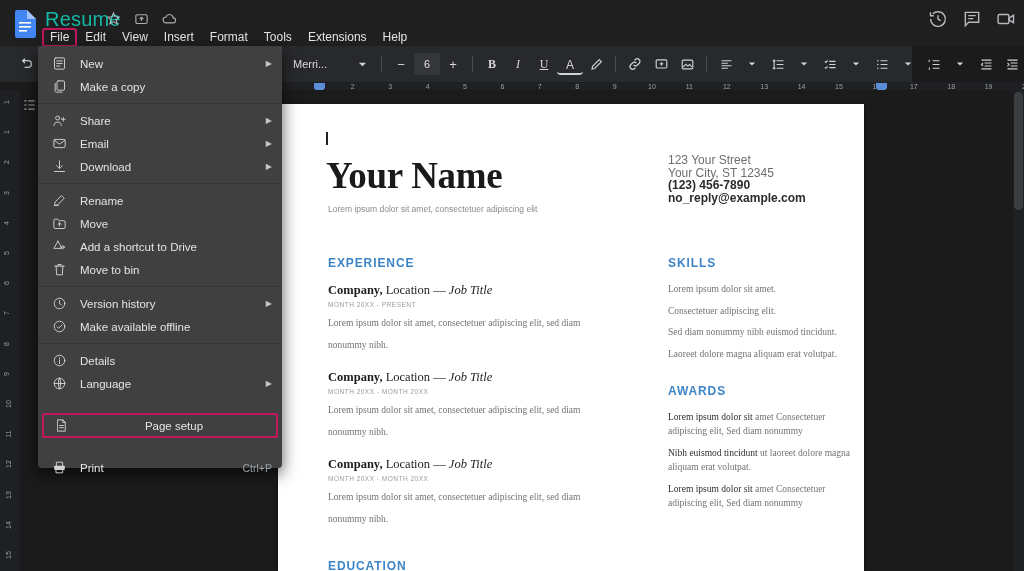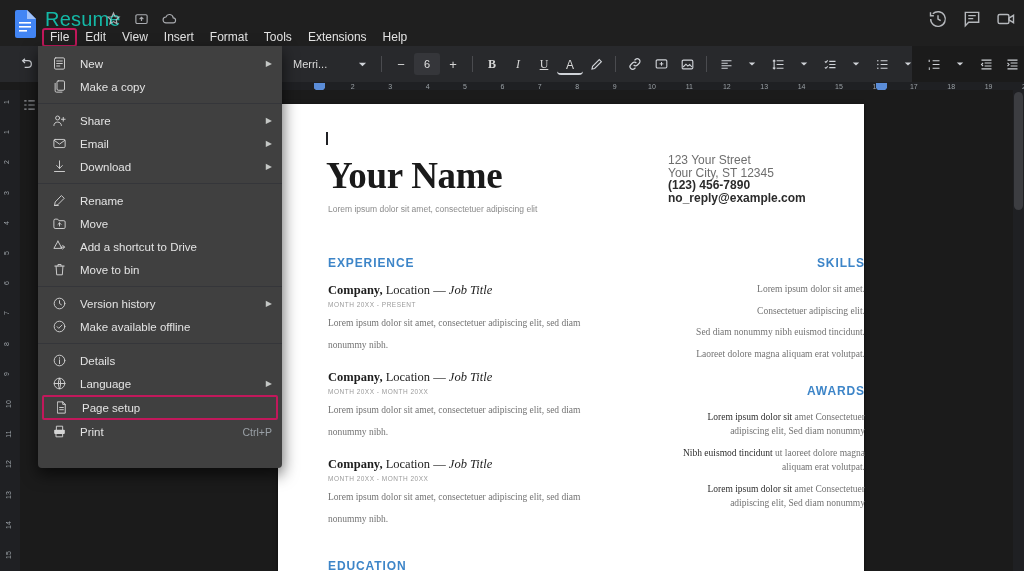--- a/index.html
+++ b/index.html
@@ -108,21 +108,21 @@
     position:absolute; left:2px; top:72px;
     font-family:"Liberation Sans", sans-serif; font-size:8.5px; color:#8b8b8b;
   }
   .contact {
     position:absolute; left:342px; top:22px;
     font-family:"Liberation Sans", sans-serif; font-size:12px; color:#6e6e6e; line-height:12.5px;
   }
   .contact b { color:#2b2b2b; font-weight:700; }
 
   .colL { position:absolute; left:2px; top:124px; width:292px; }
-  .colR { position:absolute; left:349px; top:124px; width:190px;text-align:right; }
+  .colR { position:absolute; left:342px; top:124px; width:190px; }
 
   .sec-head {
     font-family:"Liberation Sans", sans-serif; font-size:12px; font-weight:700;
     letter-spacing:.9px; color:#3d85c8; margin-bottom:13px;
   }
   .entry { margin-bottom:14px; }
   .entry-title {
     font-family:"Liberation Serif", serif; font-size:12.5px; color:#1d1d1d; line-height:15px;
   }
   .entry-title b { font-weight:700; }
@@ -164,21 +164,21 @@
     position:relative; display:flex; align-items:center; height:23px;
     padding:0 10px 0 14px; color:#e3e3e3; font-size:11.5px; cursor:default;
   }
   .mi .mi-ico { width:15px; height:15px; margin-right:13px; flex:0 0 15px; opacity:.92; }
   .mi .mi-label { flex:1; white-space:nowrap; }
   .mi .mi-accel { color:#9aa0a6; font-size:10.5px; }
   .mi .mi-arrow { color:#c4c7c5; font-size:8px; margin-left:6px; }
   .mi-sep { height:1px; background:#35363a; margin:5px 0; }
   .mi.highlight {
     border:2px solid #c2185b; border-radius:2px; height:25px;
-    margin:0 4px; padding-left:10px;
+    margin:18px 4px; padding-left:10px;text-align:center;
   }
 
   svg { display:block; }
 </style>
 </head>
 <body>
 
 <div id="app">
 
   <div class="topbar">

